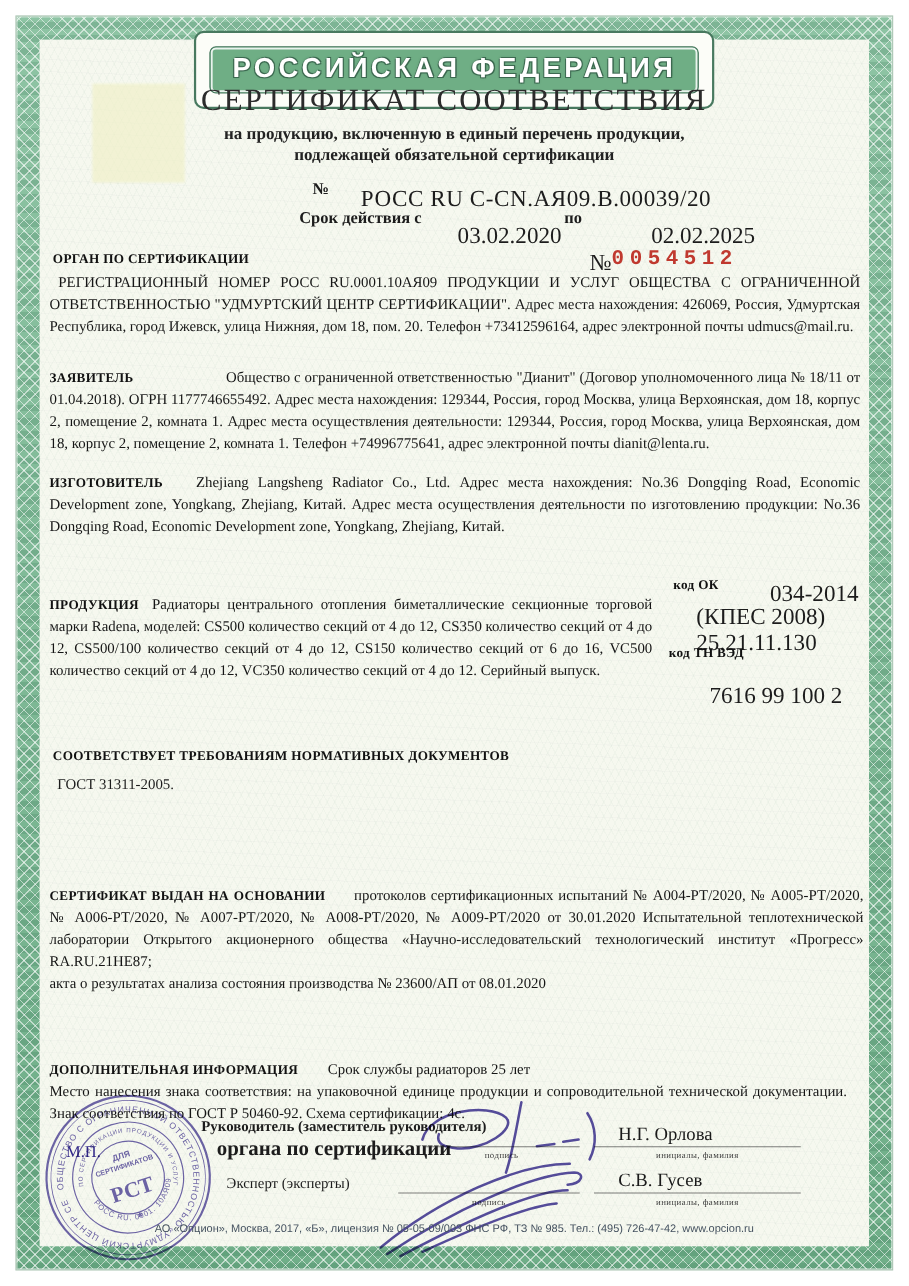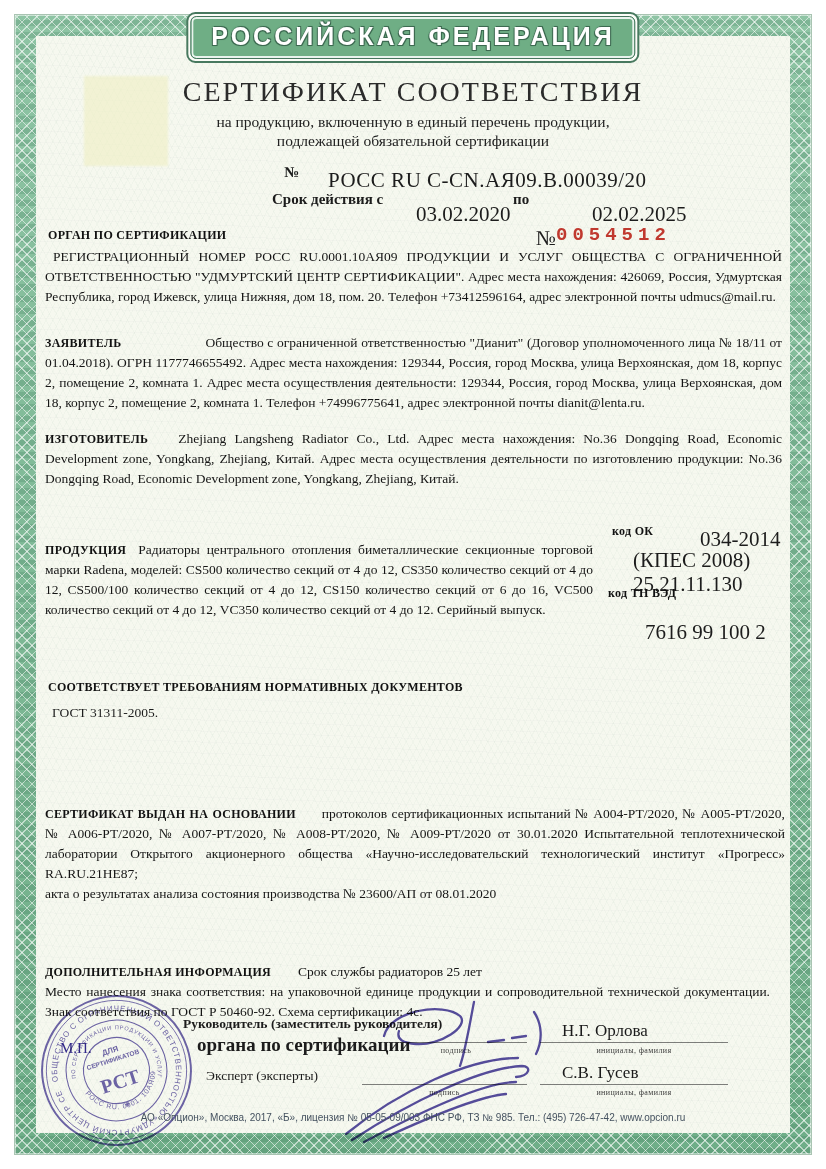--- a/index.html
+++ b/index.html
@@ -13,31 +13,31 @@
       linear-gradient(180deg,#8ec4a4,#6fae88);
     box-shadow: inset 0 0 0 1px rgba(255,255,255,.5);}
   .paper{position:absolute;inset:36px;background-color:#f6f8ef;
     background-image:
       repeating-linear-gradient(62deg, rgba(140,180,155,.06) 0 1px, transparent 1px 6px),
       repeating-linear-gradient(-62deg, rgba(140,180,155,.06) 0 1px, transparent 1px 6px),
       repeating-linear-gradient(2deg, rgba(150,150,170,.04) 0 1px, transparent 1px 11px);}
   .watermark{position:absolute;left:84px;top:76px;width:84px;height:90px;
     background:#f0f0c6;opacity:.65;filter:blur(1px);}
   .abs{position:absolute;}
-  .banner-outer{position:absolute;top:12px;left:50%;transform:translateX(-50%);
-    border:2px solid #48795f;border-radius:9px;padding:2px;background:#fcfdf8;}
+  .banner-outer{position:absolute;top:28px;left:50%;transform:translateX(-50%);
+    border:2px solid #48795f;border-radius:9px;padding:12px;background:#fcfdf8;}
   .banner-inner{background:#6fae85;border-radius:6px;border:1px solid #44755c;
     box-shadow:inset 0 0 0 2px rgba(255,255,255,.85);padding:5px 20px 7px;}
   .banner-inner span{font-family:"Liberation Sans",sans-serif;font-weight:bold;
     font-size:25px;letter-spacing:3px;color:#fff;white-space:nowrap;
     text-shadow:1px 1px 0 #3c6950,-1px 1px 0 #3c6950,1px -1px 0 #3c6950,0 0 2px #3c6950;}
   .doc-title{position:absolute;top:76px;left:0;width:100%;text-align:center;
     font-size:28px;letter-spacing:2px;color:#2b2b2b;}
   .doc-sub{position:absolute;left:0;width:100%;text-align:center;
-    font-weight:normal;font-size:15.5px;color:#222;}
+    font-weight:bold;font-size:15.5px;color:#222;}
   .h{font-weight:bold;font-size:12px;letter-spacing:.3px;color:#111;}
   .body-p{font-size:13.5px;line-height:20px;text-align:justify;color:#151515;margin:0;}
   .lbl-b{font-weight:bold;font-size:15px;}
   .val{font-size:21px;}
   .red-no{font-family:"Liberation Mono",monospace;font-weight:bold;font-size:19px;
     letter-spacing:5px;color:#c0392f;}
   .sig-line{position:absolute;border-bottom:1px solid rgba(60,60,60,.65);height:0;}
   .cap{position:absolute;font-size:8px;color:#3a3a3a;letter-spacing:.4px;text-align:center;}
   .name{position:absolute;font-size:17px;color:#1a1a1a;}
   .footer{position:absolute;top:1112px;left:36px;width:754px;text-align:center;

